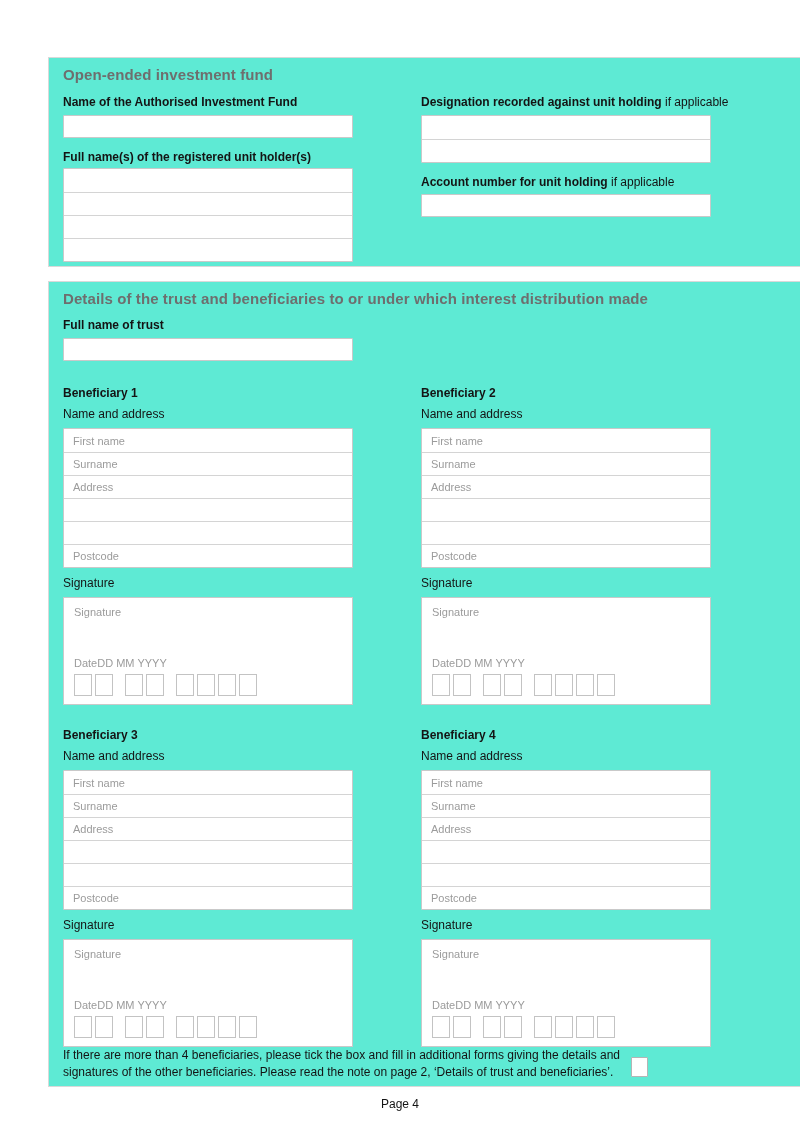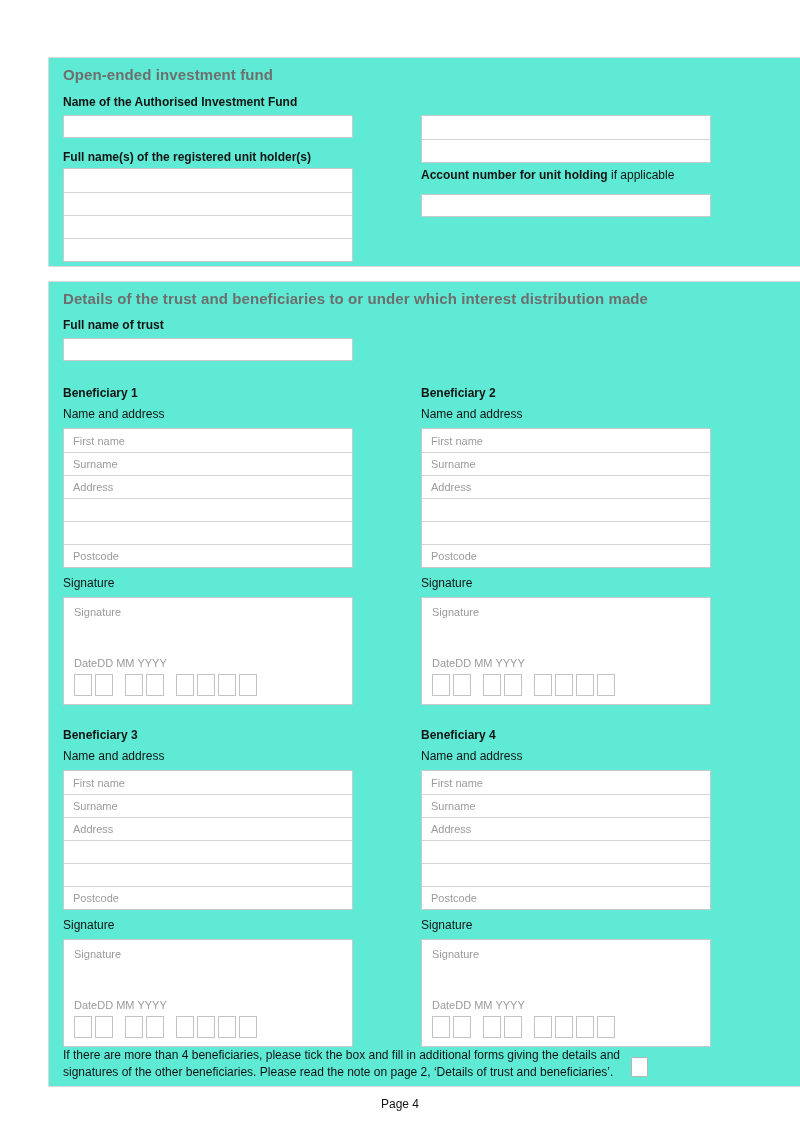--- a/index.html
+++ b/index.html
@@ -77,21 +77,21 @@
     position:absolute; top:1097px; left:0; width:800px;
     text-align:center; font-size:12px; color:#141414;
   }
   
   .lbl-aif      { left:14px;  top:37px; }
   .in-aif       { left:14px;  top:57px; }
   .lbl-holders  { left:14px;  top:92px; }
   .g-holders    { left:14px;  top:110px; }
   .lbl-desig    { left:372px; top:37px; }
   .g-desig      { left:372px; top:57px; }
-  .lbl-acct     { left:372px; top:110px; }
+  .lbl-acct     { left:372px; top:117px; }
   .in-acct      { left:372px; top:136px; }
   
   .lbl-trust { left:14px; top:36px; }
   .in-trust  { left:14px; top:56px; }
   .bene-1 { left:14px;  top:104px; }
   .bene-2 { left:372px; top:104px; }
   .bene-3 { left:14px;  top:446px; }
   .bene-4 { left:372px; top:446px; }
 </style>
 </head>
@@ -104,20 +104,23 @@
   <input class="tbox in-aif" type="text" style="">
 
   <div class="lbl lbl-holders">Full name(s) of the registered unit holder(s)</div>
   <div class="group g-holders">
     <input type="text" style="">
     <input type="text" style="">
     <input type="text" style="">
     <input type="text" style="">
   </div>
 
+  <div class="lbl lbl-desig">
+    <span>Designation recorded against unit holding</span><span class="sfx"> if applicable</span>
+  </div>
   <div class="group g-desig">
     <input type="text" style="">
     <input type="text" style="">
   </div>
 
   <div class="lbl lbl-acct">
     <span>Account number for unit holding</span><span class="sfx"> if applicable</span>
   </div>
   <input class="tbox in-acct" type="text" style="">
 </div>

